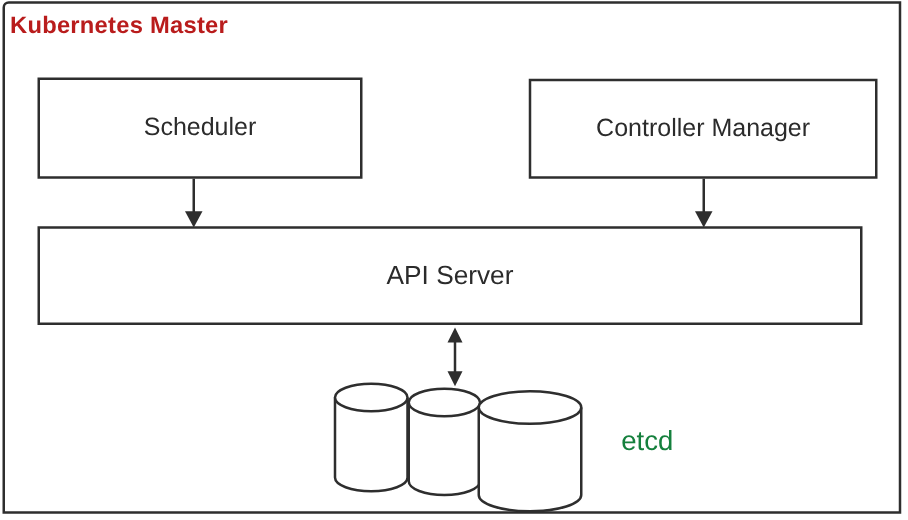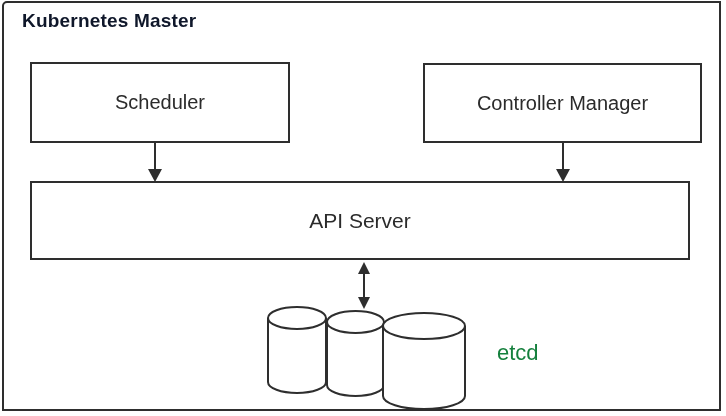--- a/index.html
+++ b/index.html
@@ -21,26 +21,26 @@
     top: 1px;
     width: 719px;
     height: 410px;
     border: 2px solid #2e2e2e;
     border-radius: 5px 0 0 0;
     background: #ffffff;
     box-sizing: border-box;
   }
   .diagram-title {
     position: absolute;
-    left: 22px;
+    left: 8px;
     top: 10px;
     font-size: 19px;
     font-weight: bold;
     letter-spacing: 0.2px;
-    color: #0f172a;
+    color: #b91c1c;
     white-space: nowrap;
   }
   .node-box {
     position: absolute;
     border: 2px solid #2e2e2e;
     background: #ffffff;
     box-sizing: border-box;
     display: flex;
     align-items: center;
     justify-content: center;

